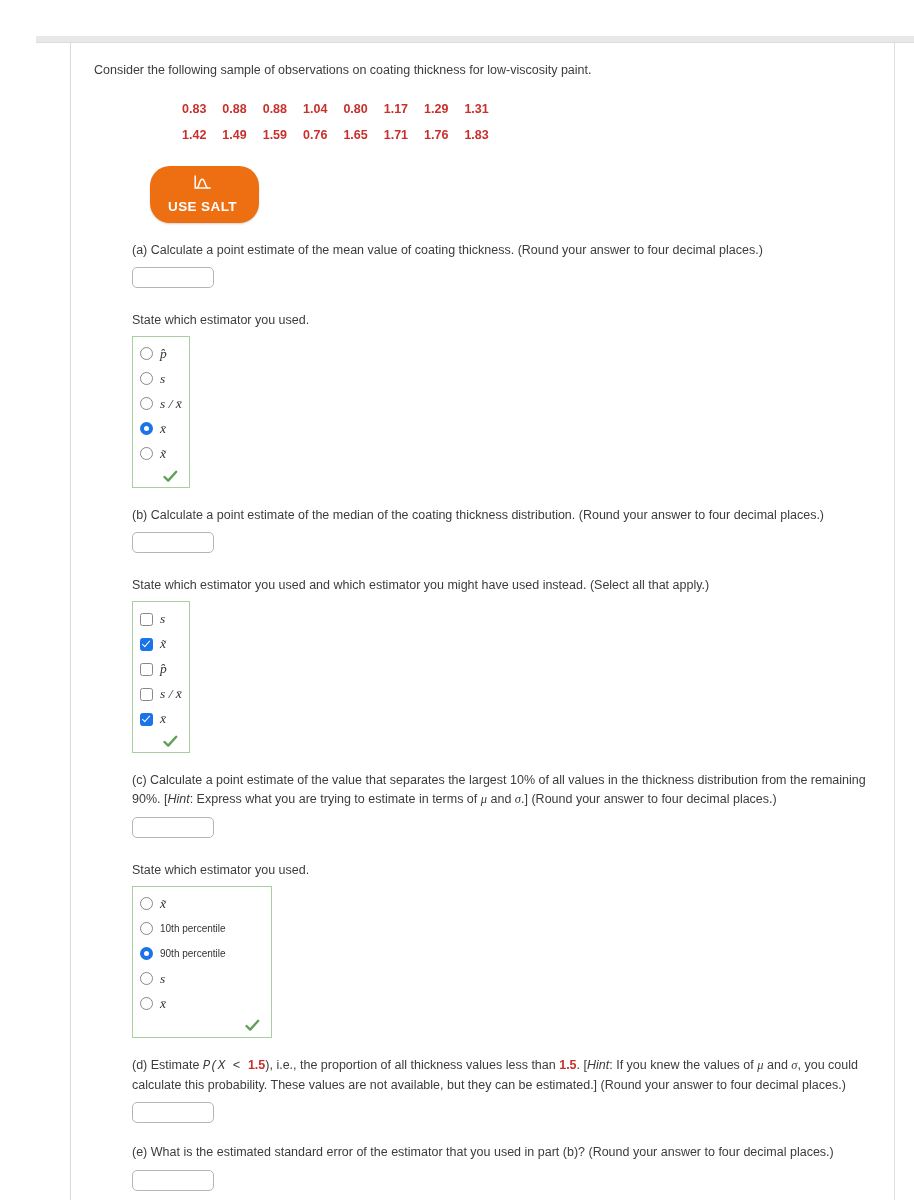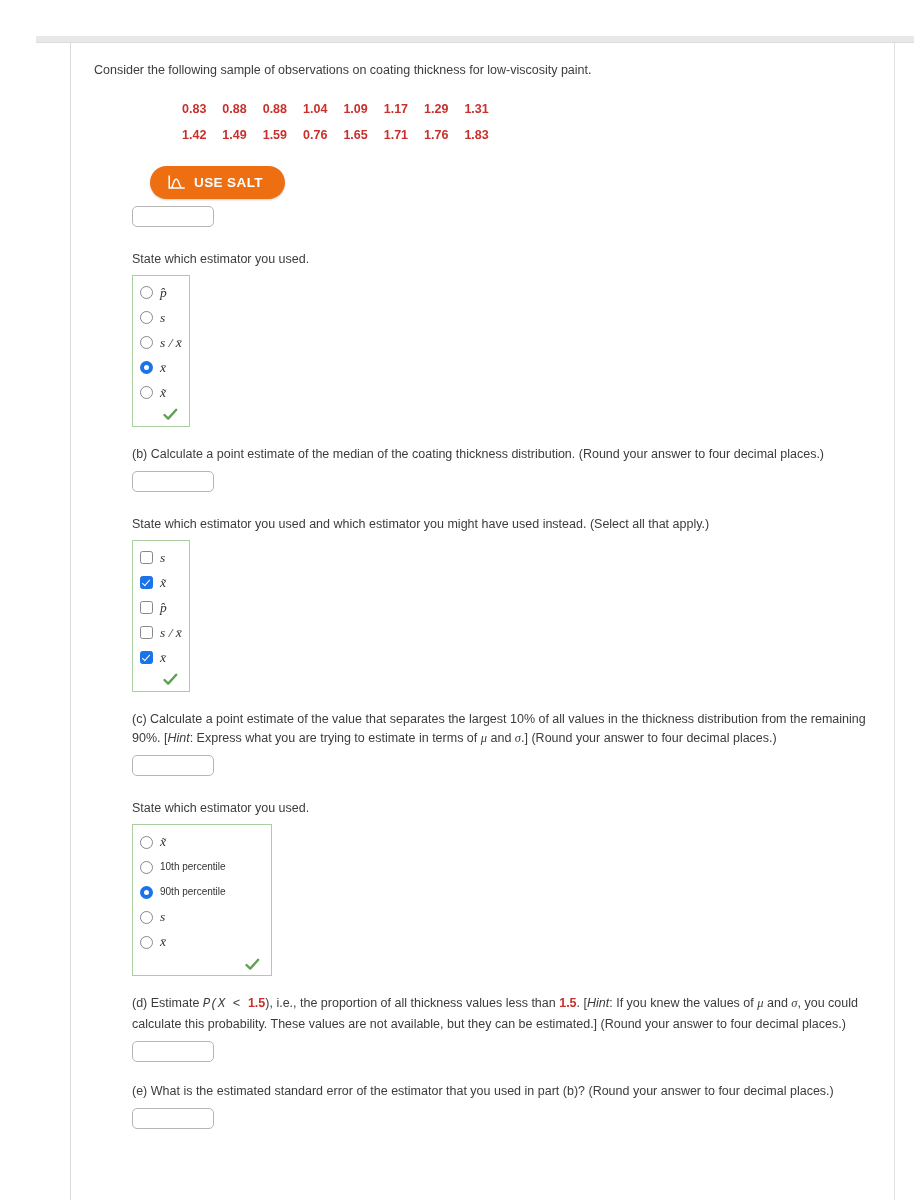--- a/index.html
+++ b/index.html
@@ -101,20 +101,21 @@
     color: #ffffff;
     border: none;
     border-radius: 20px;
     padding: 9px 22px 9px 18px;
     font-family: "Liberation Sans", sans-serif;
     font-size: 13.5px;
     font-weight: bold;
     letter-spacing: 0.4px;
     cursor: pointer;
     box-shadow: 0 1px 2px rgba(0,0,0,0.18);
+    flex-direction: column;
   }
   .salt-icon { display: inline-block; width: 17px; height: 15px; }
 
   .assume {
     margin: 26px 0 0 2px;
     line-height: 1.55;
     color: #3c3c3c;
   }
 
   .part {
@@ -246,21 +247,21 @@
 
       <div class="prompt">Consider the following sample of observations on coating thickness for low-viscosity paint.</div>
 
       <table class="data-table">
         <tbody>
           <tr>
             <td>0.83</td>
             <td>0.88</td>
             <td>0.88</td>
             <td>1.04</td>
-            <td>1.09</td>
+            <td>0.80</td>
             <td>1.17</td>
             <td>1.29</td>
             <td>1.31</td>
           </tr>
           <tr>
             <td>1.42</td>
             <td>1.49</td>
             <td>1.59</td>
             <td>0.76</td>
             <td>1.65</td>
@@ -276,20 +277,21 @@
           <svg width="17" height="15" viewBox="0 0 17 15" fill="none" xmlns="http://www.w3.org/2000/svg">
             <path d="M1.2 1.2 V13 H16" stroke="#ffffff" stroke-width="1.5" fill="none" stroke-linecap="square"></path>
             <path d="M3.2 12.6 C5.2 12.6 5.2 4.2 8.2 4.2 C11.2 4.2 11.2 12.6 13.4 12.6" stroke="#ffffff" stroke-width="1.5" fill="none" stroke-linecap="round"></path>
           </svg>
         </span>
         <span>USE SALT</span>
       </button>
 
 
       
+      <div class="part">(a) Calculate a point estimate of the mean value of coating thickness. (Round your answer to four decimal places.)</div>
       <input class="answer-box" type="text" value="" style="">
 
       <div class="state-label">State which estimator you used.</div>
       <div class="opt-group narrow">
         <div class="opt-row">
           <span class="radio"></span>
           <span class="opt-label math">p̂</span>
         </div>
         <div class="opt-row">
           <span class="radio"></span>

